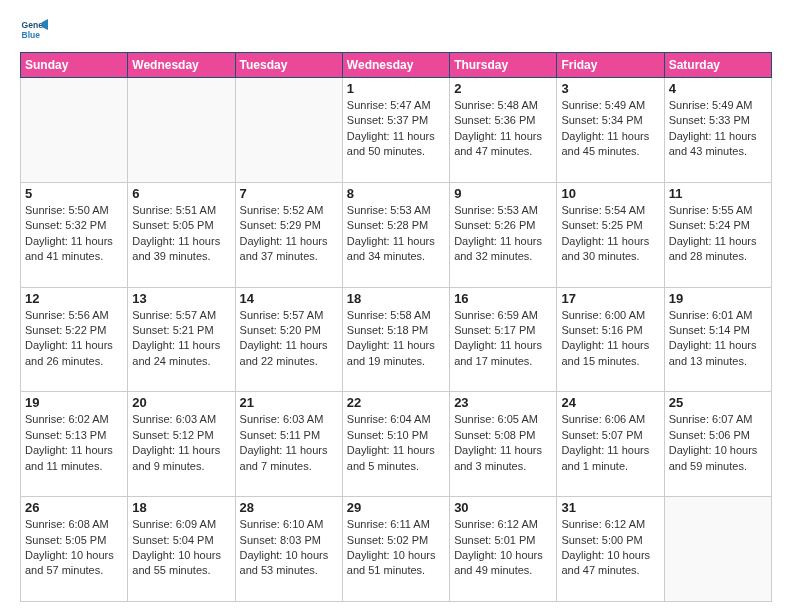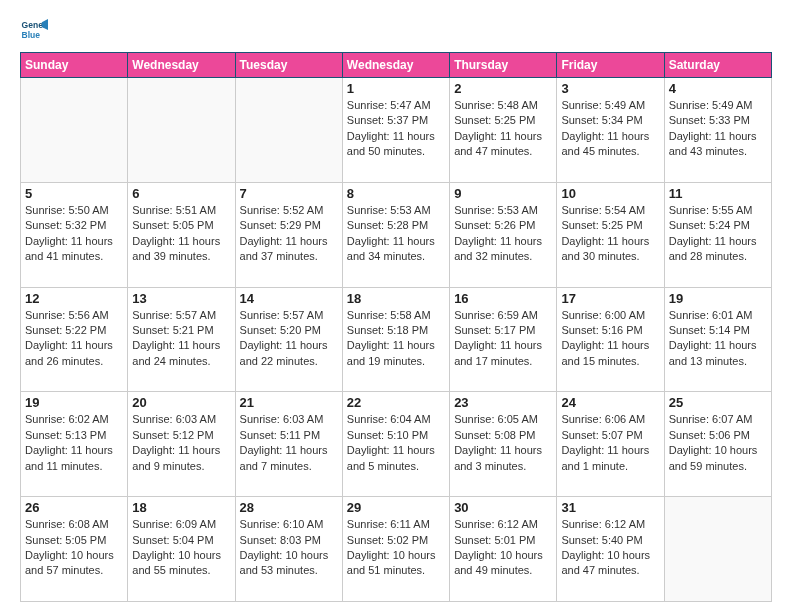--- a/index.html
+++ b/index.html
@@ -139,21 +139,21 @@
           <td>
             <div class="cell-day">1</div>
             <div class="cell-info">Sunrise: 5:47 AM
 Sunset: 5:37 PM
 Daylight: 11 hours
 and 50 minutes.</div>
           </td>
           <td>
             <div class="cell-day">2</div>
             <div class="cell-info">Sunrise: 5:48 AM
-Sunset: 5:25 PM
+Sunset: 5:36 PM
 Daylight: 11 hours
 and 47 minutes.</div>
           </td>
           <td>
             <div class="cell-day">3</div>
             <div class="cell-info">Sunrise: 5:49 AM
 Sunset: 5:34 PM
 Daylight: 11 hours
 and 45 minutes.</div>
           </td>
@@ -350,21 +350,21 @@
           <td>
             <div class="cell-day">30</div>
             <div class="cell-info">Sunrise: 6:12 AM
 Sunset: 5:01 PM
 Daylight: 10 hours
 and 49 minutes.</div>
           </td>
           <td>
             <div class="cell-day">31</div>
             <div class="cell-info">Sunrise: 6:12 AM
-Sunset: 5:40 PM
+Sunset: 5:00 PM
 Daylight: 10 hours
 and 47 minutes.</div>
           </td>
           <td class="empty"></td>
         </tr>
       </tbody>
   </table>
 </div>
 
 </body></html>

